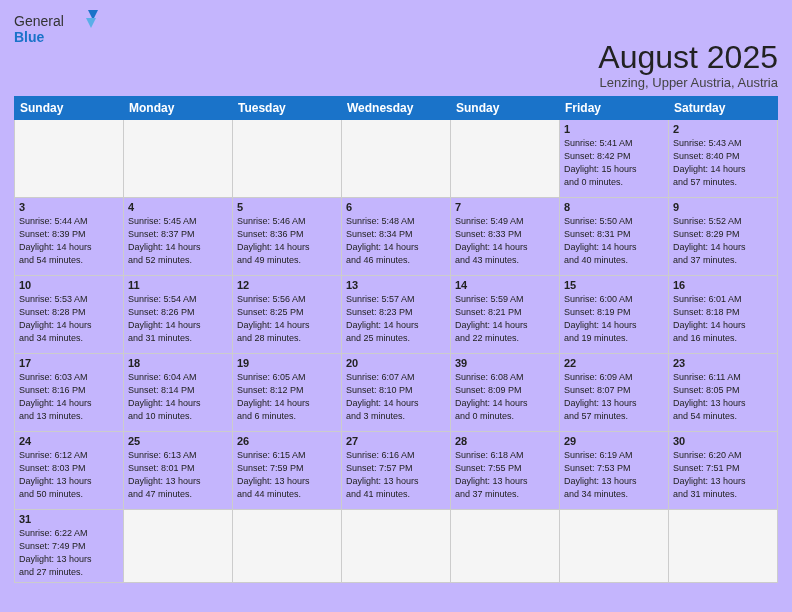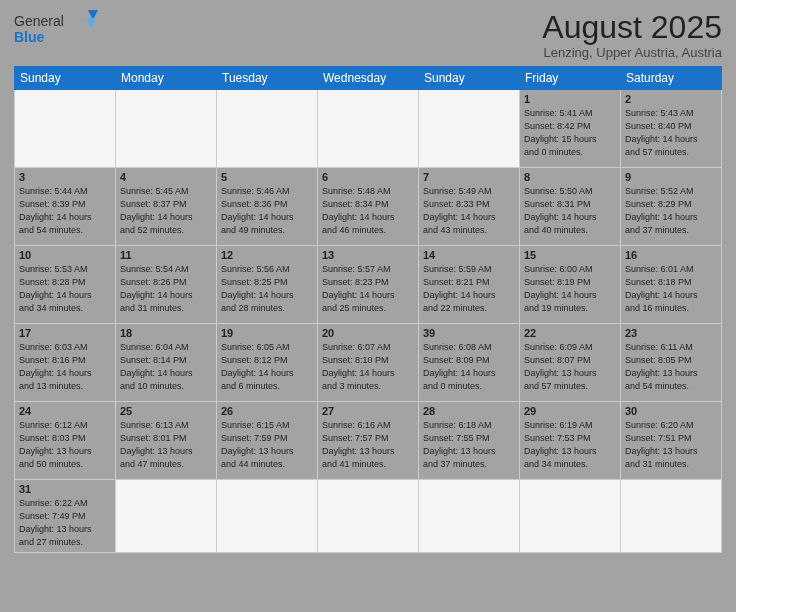--- a/index.html
+++ b/index.html
@@ -4,38 +4,39 @@
   <style>
     * { box-sizing: border-box; margin: 0; padding: 0; }
     body {
       font-family: Arial, sans-serif;
       background: #fff;
       width: 792px;
       height: 612px;
       overflow: hidden;
     }
     .page {
-      width: 736px;
+      width: 792px;
       height: 612px;
-      background: #a3a3a3;
+      background: #c4b5fd;
       padding: 10px 14px 8px 14px;
     }
     .header-area {
       display: flex;
       justify-content: space-between;
       align-items: flex-start;
       margin-bottom: 6px;
     }
     .logo {
       display: flex;
       align-items: center;
       gap: 4px;
     }
     .title-area {
       text-align: right;
+      margin-top: 30px;
     }
     .month-title {
       font-size: 32px;
       font-weight: normal;
       color: #222;
       line-height: 1.1;
     }
     .location {
       font-size: 13px;
       color: #444;
@@ -43,21 +44,21 @@
     }
     .calendar {
       width: 100%;
       border-collapse: collapse;
       table-layout: fixed;
     }
     .calendar th {
       background: #1a73c9;
       color: #fff;
       font-size: 12px;
-      font-weight: normal;
+      font-weight: bold;
       padding: 4px 5px;
       border: 1px solid #1a73c9;
       text-align: left;
     }
     .calendar td {
       border: 1px solid #ccc;
       vertical-align: top;
       padding: 3px 4px;
       font-size: 9.5px;
       color: #222;

